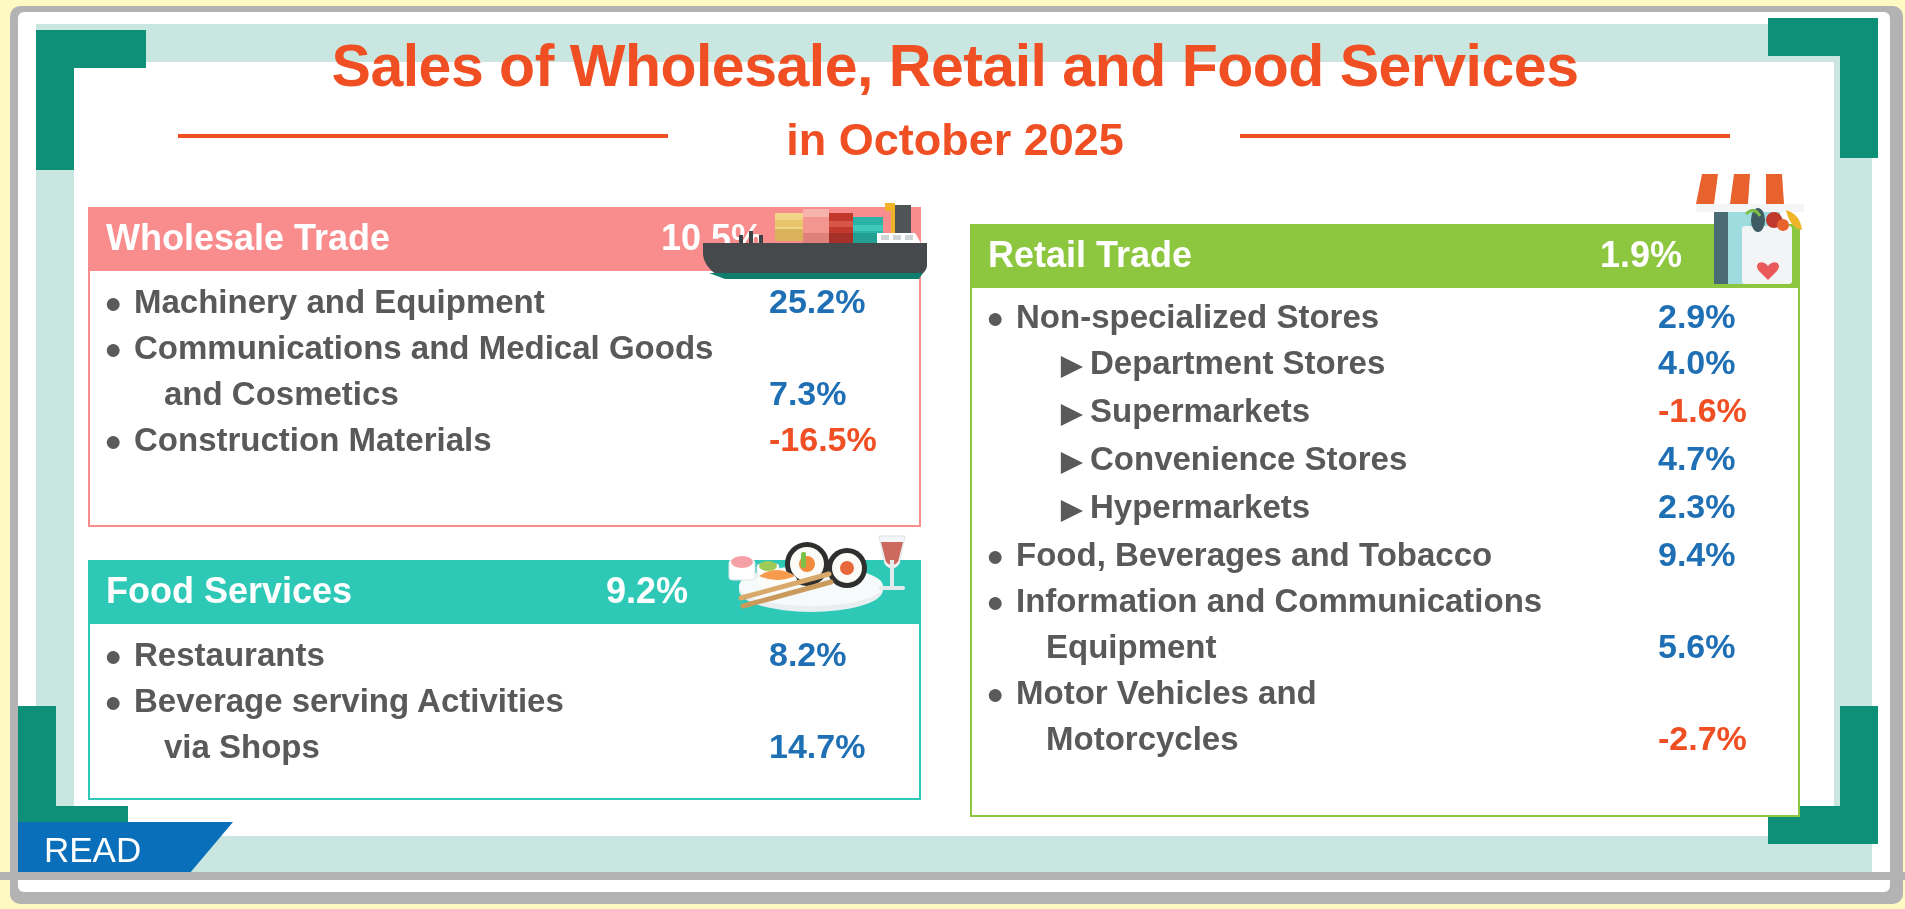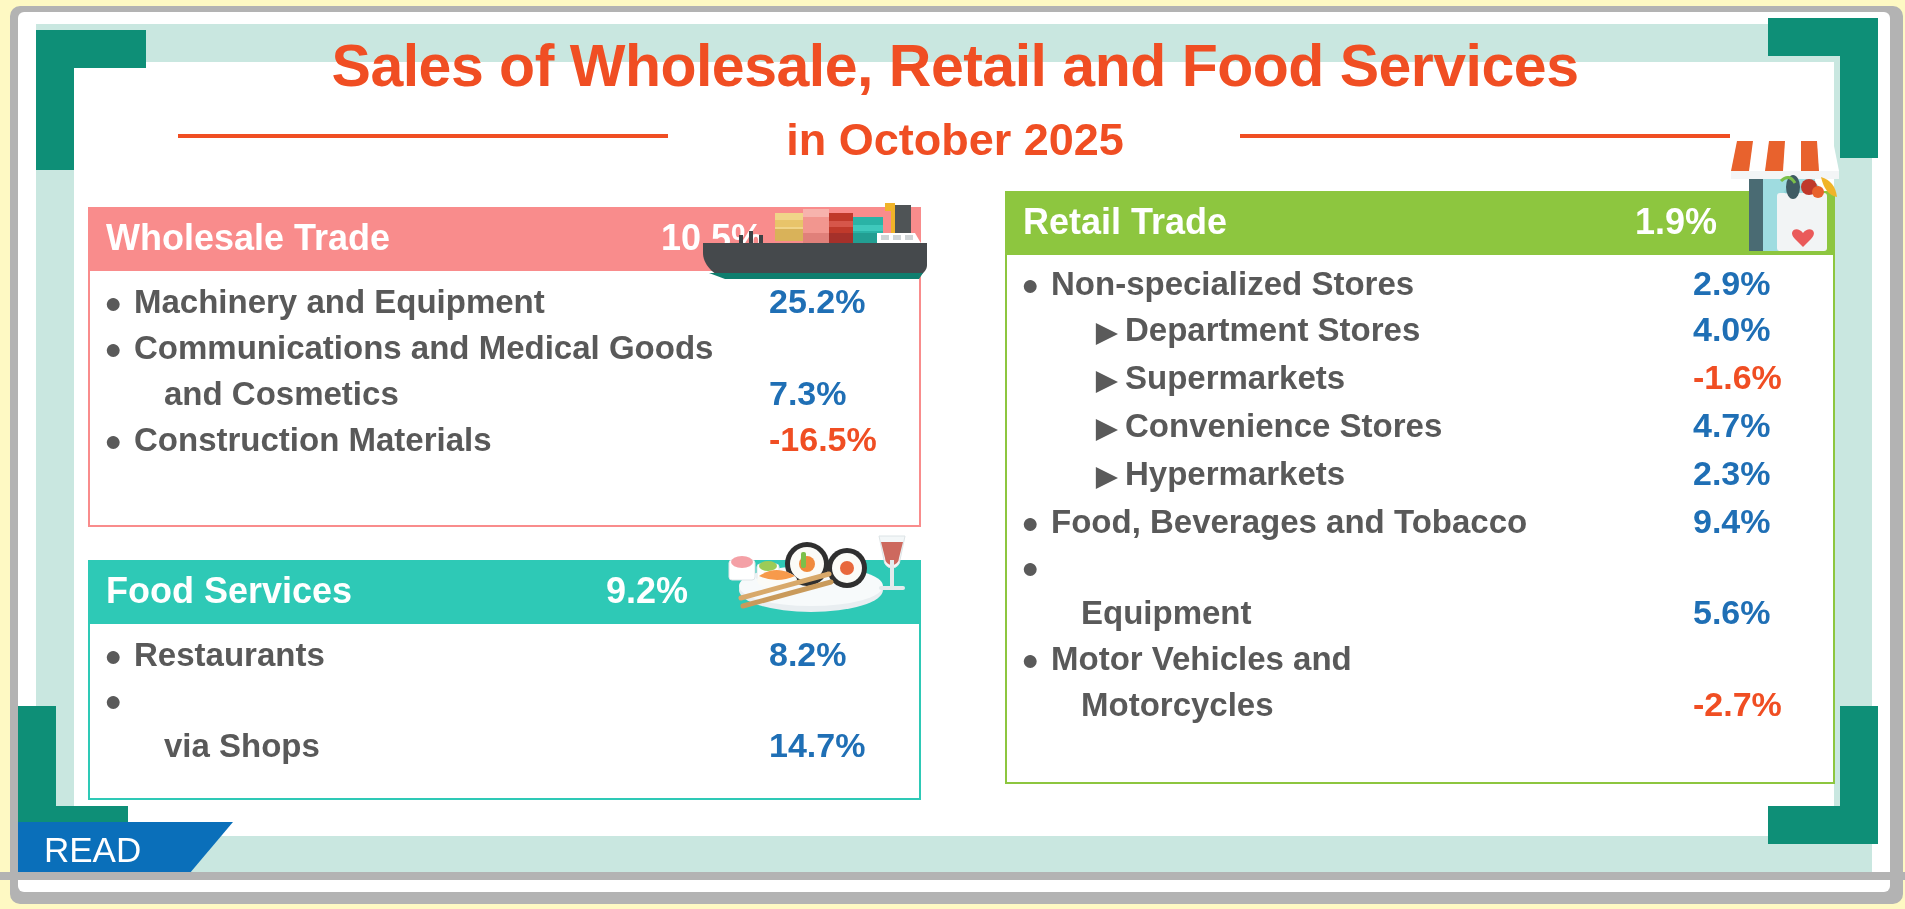--- a/index.html
+++ b/index.html
@@ -102,21 +102,21 @@
   #wholesale .hdr .hdr-val{padding-right:140px;}
   #wholesale .body{border-color:#F98C8C;height:258px;padding:8px 20px 0 14px;}
 
   
   #food{left:88px;top:560px;width:833px;height:240px;}
   #food .hdr{background:#2EC9B6;}
   #food .hdr .hdr-val{padding-right:215px;}
   #food .body{border-color:#2EC9B6;height:178px;padding:8px 20px 0 14px;}
 
   
-  #retail{left:970px;top:191px;width:830px;height:503px;margin-left:35px;}
+  #retail{left:970px;top:224px;width:830px;height:503px;}
   #retail .hdr{background:#8DC63F;}
   #retail .hdr .hdr-val{padding-right:100px;}
   #retail .body{border-color:#8DC63F;height:531px;padding:6px 20px 0 14px;}
 
   
   .row{
     display:flex;align-items:baseline;
     font-size:33px;font-weight:bold;color:#595959;
     line-height:45px;
     white-space:nowrap;
@@ -298,20 +298,21 @@
     </div>
     <div class="body" id="food-rows">
         <div class="row">
           <span class="bullet">●</span>
           <span class="lbl">Restaurants</span>
           <span class="spacer"></span>
           <span class="val pos" style="min-width: 130px;">8.2%</span>
         </div>
         <div class="row">
           <span class="bullet">●</span>
+          <span class="lbl">Beverage serving Activities</span>
           <span class="spacer"></span>
           <span class="val pos" style="min-width: 130px;"></span>
         </div>
         <div class="row cont">
           <span class="bullet">&nbsp;</span>
           <span class="lbl">via Shops</span>
           <span class="spacer"></span>
           <span class="val pos" style="min-width: 130px;">14.7%</span>
         </div>
       </div>
@@ -378,20 +379,21 @@
           <span class="val pos" style="min-width: 120px;">2.3%</span>
         </div>
         <div class="row">
           <span class="bullet">●</span>
           <span class="lbl">Food, Beverages and Tobacco</span>
           <span class="spacer"></span>
           <span class="val pos" style="min-width: 120px;">9.4%</span>
         </div>
         <div class="row">
           <span class="bullet">●</span>
+          <span class="lbl">Information and Communications</span>
           <span class="spacer"></span>
           <span class="val pos" style="min-width: 120px;"></span>
         </div>
         <div class="row cont">
           <span class="bullet">&nbsp;</span>
           <span class="lbl">Equipment</span>
           <span class="spacer"></span>
           <span class="val pos" style="min-width: 120px;">5.6%</span>
         </div>
         <div class="row">

